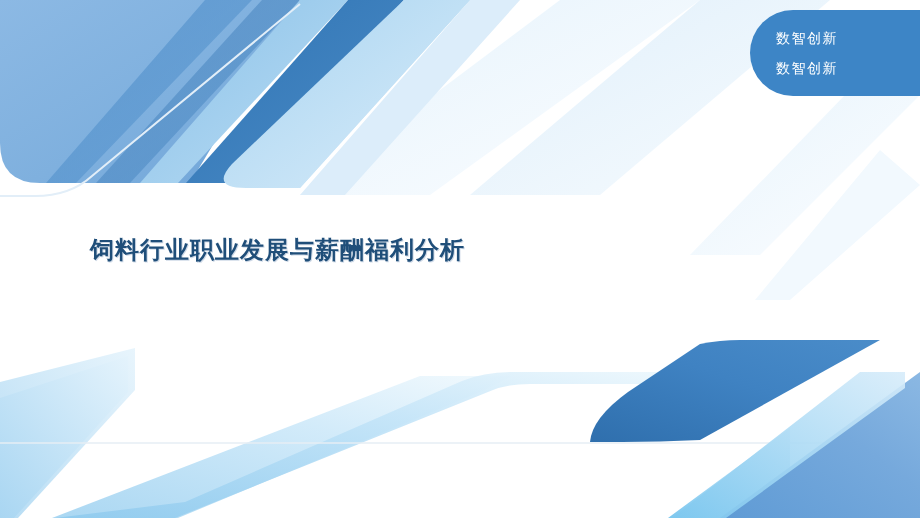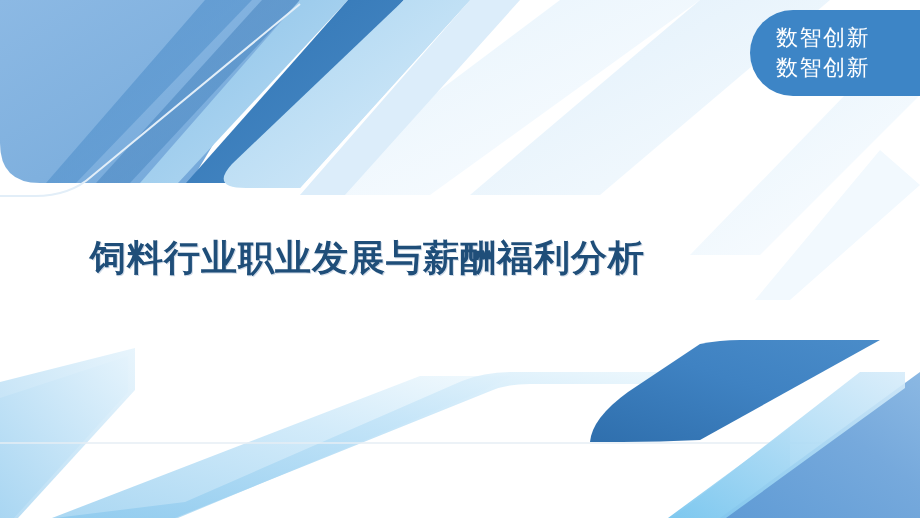--- a/index.html
+++ b/index.html
@@ -35,30 +35,30 @@
     border-bottom-left-radius: 44px;
     box-sizing: border-box;
     padding-left: 26px;
     display: flex;
     flex-direction: column;
     justify-content: center;
     align-items: flex-start;
   }
   .badge-line {
     color: #ffffff;
-    font-size: 22px;
+    font-size: 14px;
     line-height: 30px;
     letter-spacing: 1.5px;
     white-space: nowrap;
   }
   .title {
     position: absolute;
     left: 90px;
     top: 234px;
-    font-size: 36px;
+    font-size: 24px;
     font-weight: bold;
     color: #1f4e79;
     letter-spacing: 1px;
     white-space: nowrap;
     text-shadow: 1px 1px 0 rgba(120,150,185,0.35);
   }
 </style>
 </head>
 <body>
 

